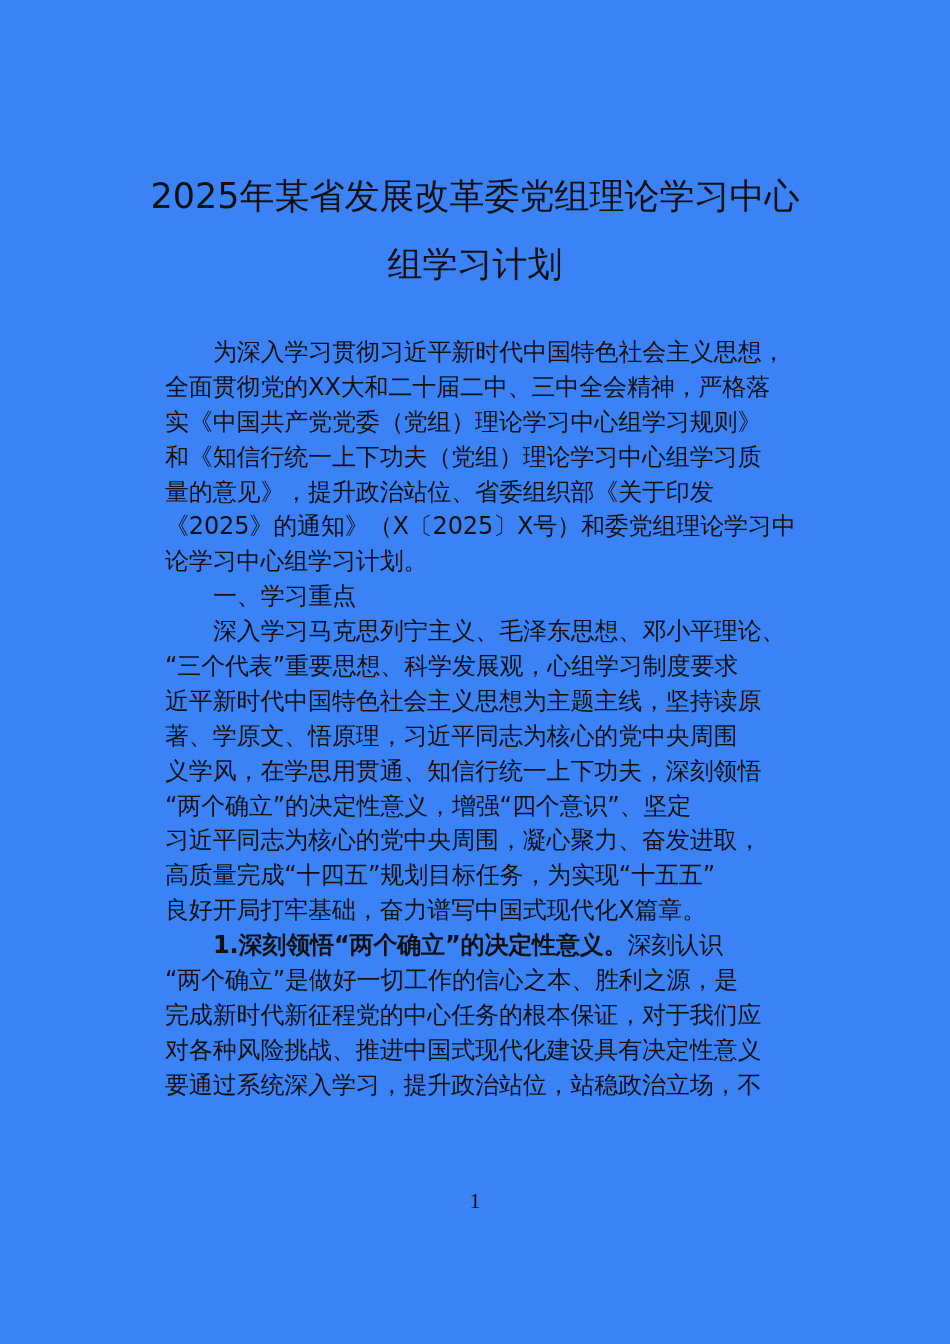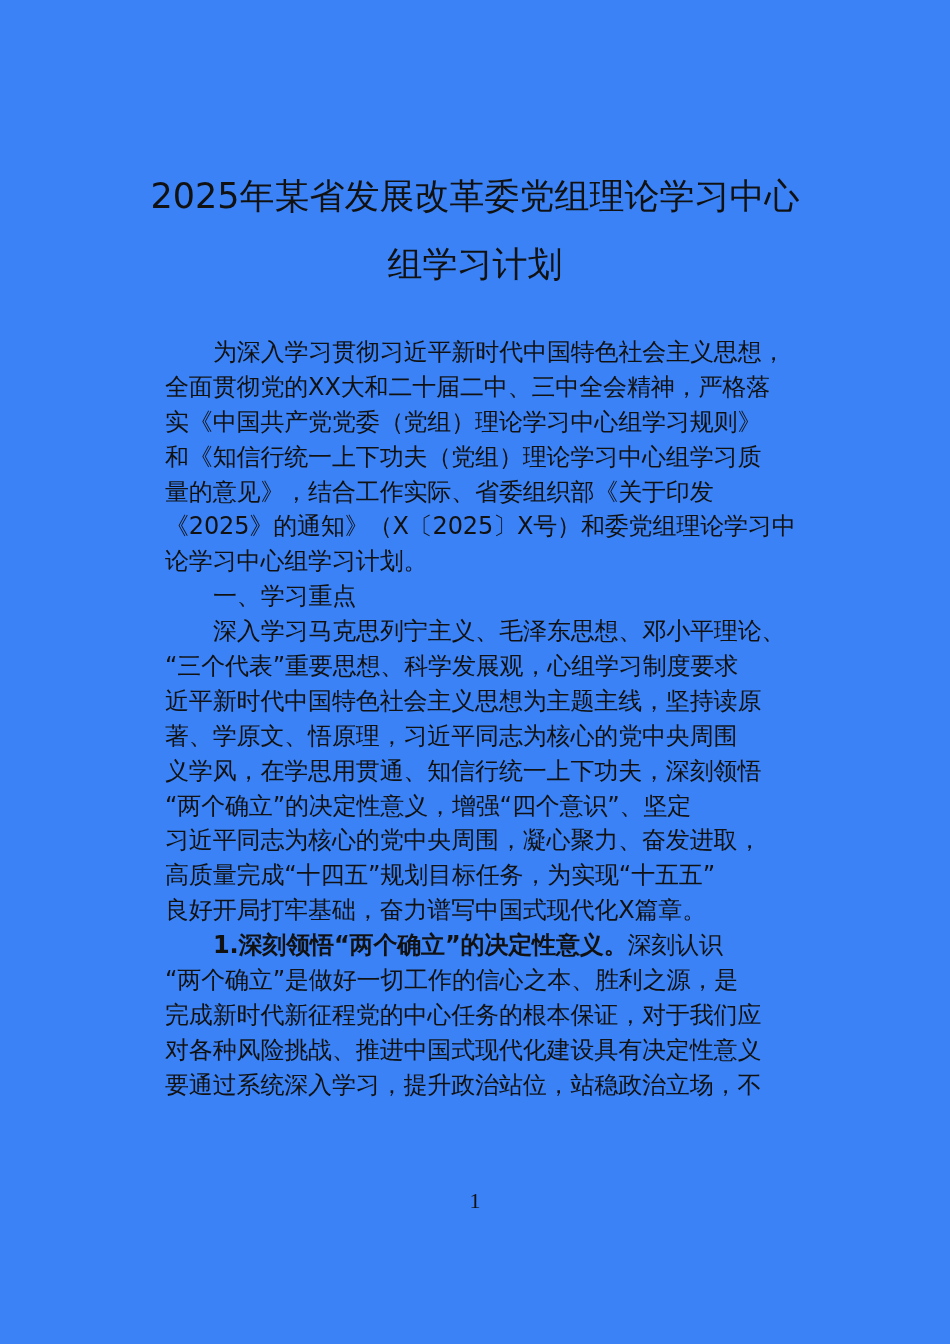--- a/index.html
+++ b/index.html
@@ -30,21 +30,21 @@
 
 <div class="page">
   <div class="title t1">2025年某省发展改革委党组理论学习中心</div>
   <div class="title t2">组学习计划</div>
 
   <div class="body">
     <div class="line ind">为深入学习贯彻习近平新时代中国特色社会主义思想，</div>
     <div class="line">全面贯彻党的XX大和二十届二中、三中全会精神，严格落</div>
     <div class="line">实《中国共产党党委（党组）理论学习中心组学习规则》</div>
     <div class="line">和《知信行统一上下功夫（党组）理论学习中心组学习质</div>
-    <div class="line">量的意见》，结合工作实际、省委组织部《关于印发</div>
+    <div class="line">量的意见》，提升政治站位、省委组织部《关于印发</div>
     <div class="line">《2025》的通知》（X〔2025〕X号）和委党组理论学习中</div>
     <div class="line">论学习中心组学习计划。</div>
     <div class="line ind">一、学习重点</div>
     <div class="line ind">深入学习马克思列宁主义、毛泽东思想、邓小平理论、</div>
     <div class="line">“三个代表”重要思想、科学发展观，心组学习制度要求</div>
     <div class="line">近平新时代中国特色社会主义思想为主题主线，坚持读原</div>
     <div class="line">著、学原文、悟原理，习近平同志为核心的党中央周围</div>
     <div class="line">义学风，在学思用贯通、知信行统一上下功夫，深刻领悟</div>
     <div class="line">“两个确立”的决定性意义，增强“四个意识”、坚定</div>
     <div class="line">习近平同志为核心的党中央周围，凝心聚力、奋发进取，</div>

